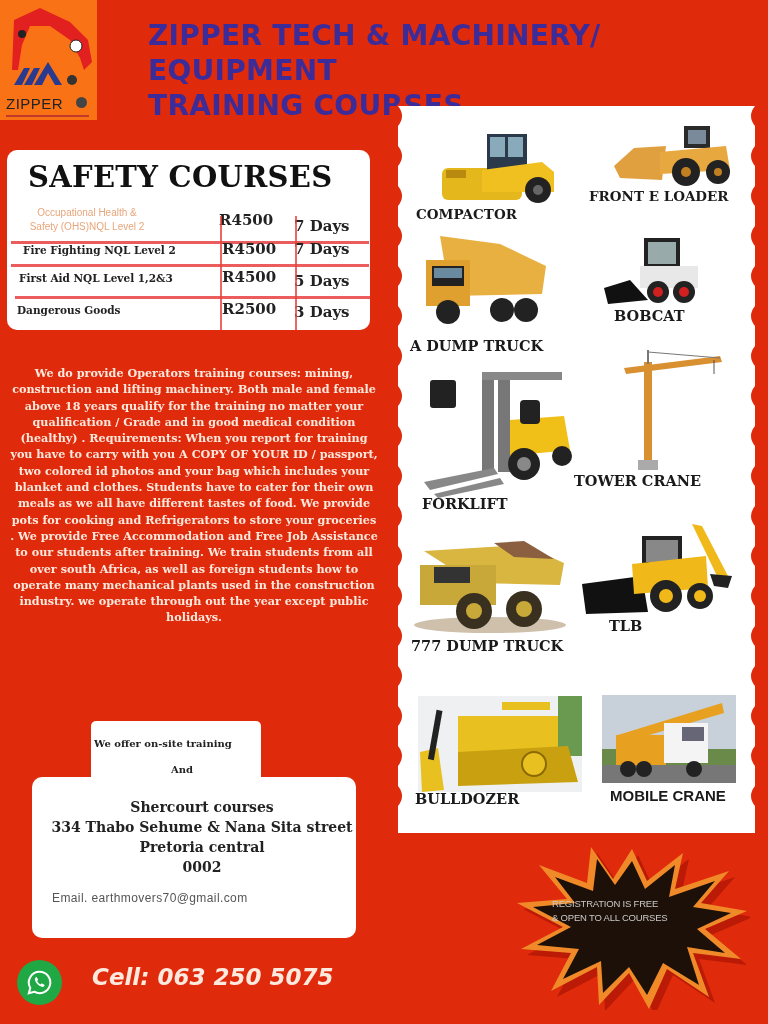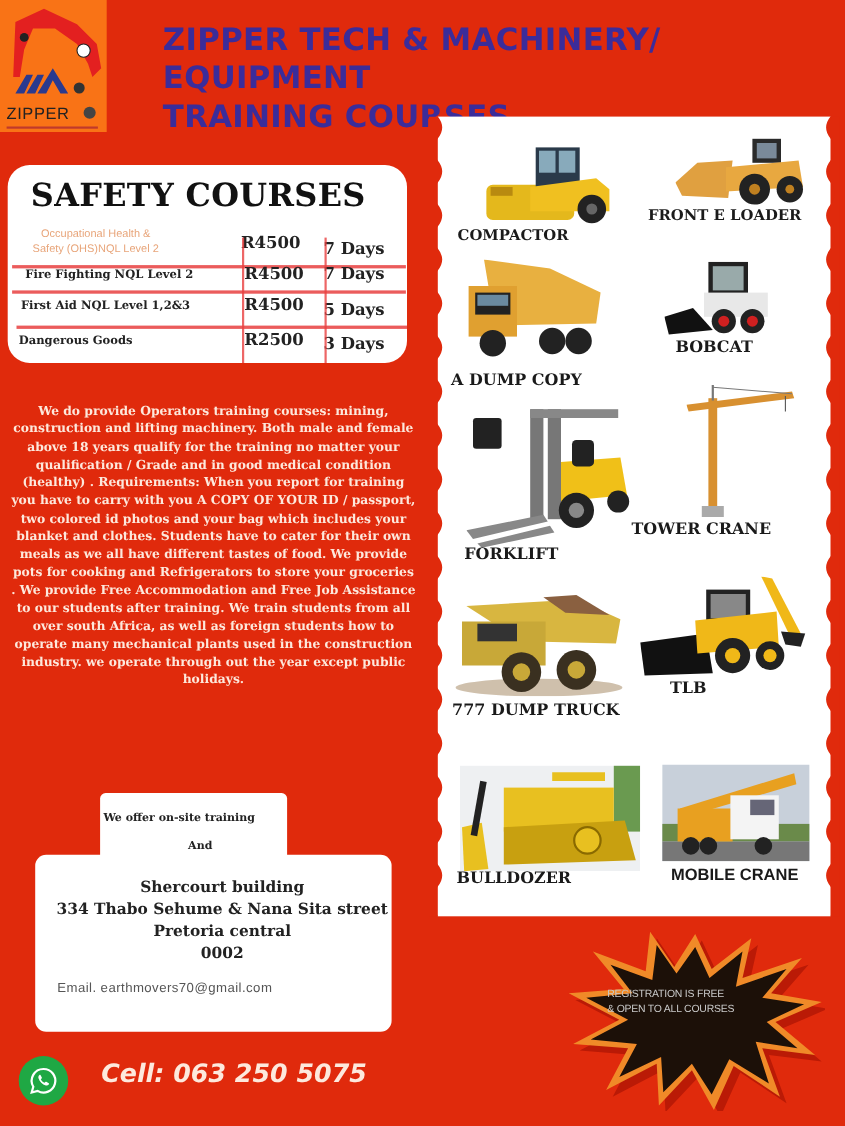--- a/index.html
+++ b/index.html
@@ -14,21 +14,21 @@
   .logo { left:0; top:0; width:97px; height:120px; background:#f97316; }
   .logo-word { position:absolute; left:6px; top:95px; font-family:"Liberation Sans", sans-serif; font-size:15px; color:#222; letter-spacing:0.5px; }
   .logo-badge { position:absolute; left:76px; top:97px; width:11px; height:11px; border-radius:50%; background:#444; }
   .logo-line { position:absolute; left:6px; right:8px; top:115px; height:2px; background:#c0392b; }
 
   
   .title { left:148px; top:18px; width:630px; text-align:left; color:#3b2c9a;
     font-family:"DejaVu Sans", sans-serif; font-weight:bold; font-size:28px; line-height:35px; letter-spacing:0.3px; }
 
   
-  .safety { left:7px; top:150px; width:363px; height:180px; background:#fff; border-radius:20px; overflow:hidden; }
+  .safety { left:7px; top:150px; width:363px; height:180px; background:#fff; border-radius:10px; overflow:hidden; }
   .safety-title { position:absolute; left:21px; top:10px; font-size:29px; font-weight:bold; color:#111; font-family:"DejaVu Serif", serif; letter-spacing:0.3px; }
   .srow { position:absolute; left:0; width:363px; }
   .sname { position:absolute; left:10px; font-size:10.5px; font-weight:bold; color:#222; }
   .sname.orange { color:#e8a57a; font-weight:normal; font-family:"Liberation Sans", sans-serif; font-size:10px; line-height:14px; text-align:center; left:10px; width:140px; }
   .sprice { position:absolute; left:212px; font-size:15px; font-weight:bold; color:#222; }
   .sdays { position:absolute; left:287px; font-size:15px; font-weight:bold; color:#222; }
   .hline { position:absolute; height:3px; background:#e84040; opacity:0.85; }
   .vline { position:absolute; width:1.5px; background:#e84040; opacity:0.8; }
 
   
@@ -121,21 +121,21 @@
 <div class="abs desc">We do provide  Operators training courses: mining, construction and lifting machinery. Both male and female  above 18 years qualify for the training no matter your qualification / Grade and in good medical condition (healthy) . Requirements: When you report for training you have to carry with you A COPY OF YOUR ID / passport, two colored id photos and your bag which includes your blanket and clothes. Students have to cater for their own meals as we all have different tastes of food. We provide pots for cooking and Refrigerators to store your groceries . We provide Free Accommodation and Free Job Assistance to our students after training. We train students from all over south Africa, as well as foreign students how to operate many mechanical plants used in the construction industry. we operate through out the year except public holidays.</div>
 
 <div class="abs onsite">
   <div style="left:3px; top:17px;">We offer on-site training</div>
   <div style="left:80px; top:43px;">And</div>
   <div style="left:29px; top:68px;">Re-certification</div>
 </div>
 
 <div class="abs address">
   <div class="addr-lines">
-    <div>Shercourt building</div>
+    <div>Shercourt courses</div>
     <div>334 Thabo Sehume &amp; Nana Sita street</div>
     <div>Pretoria central</div>
     <div>0002</div>
   </div>
   <div class="email">Email. earthmovers70@gmail.com</div>
 </div>
 
 <div class="abs wa">
   <svg width="27" height="27" viewBox="0 0 24 24">
     <path d="M12 2.5a9.5 9.5 0 0 0-8.2 14.3L2.5 21.5l4.8-1.3A9.5 9.5 0 1 0 12 2.5z" fill="none" stroke="#fff" stroke-width="1.8"></path>
@@ -178,21 +178,21 @@
 
   <svg class="machine" style="left:22px; top:130px;" width="128" height="90" viewBox="0 0 128 90">
     <path d="M20 0 L80 8 L126 30 L122 58 L30 60 Z" fill="#e8b040"></path>
     <rect x="6" y="24" width="44" height="46" fill="#e0a030"></rect>
     <rect x="12" y="30" width="32" height="20" fill="#222"></rect>
     <rect x="14" y="32" width="28" height="10" fill="#6a8aa0"></rect>
     <circle cx="28" cy="76" r="12" fill="#222"></circle>
     <circle cx="82" cy="74" r="12" fill="#222"></circle>
     <circle cx="106" cy="74" r="12" fill="#222"></circle>
   </svg>
-  <div class="elabel" style="left:12px; top:231px; font-size:14.5px;">A DUMP COPY</div>
+  <div class="elabel" style="left:12px; top:231px; font-size:14.5px;">A DUMP TRUCK</div>
 
   <svg class="machine" style="left:206px; top:132px;" width="98" height="70" viewBox="0 0 98 70">
     <path d="M0 50 L26 42 L44 62 L4 66 Z" fill="#111"></path>
     <rect x="40" y="0" width="36" height="34" fill="#222"></rect>
     <rect x="44" y="4" width="28" height="22" fill="#9aa"></rect>
     <rect x="36" y="28" width="58" height="22" fill="#e8e8e8"></rect>
     <circle cx="54" cy="54" r="11" fill="#222"></circle>
     <circle cx="80" cy="54" r="11" fill="#222"></circle>
     <circle cx="54" cy="54" r="5" fill="#d02020"></circle>
     <circle cx="80" cy="54" r="5" fill="#d02020"></circle>

